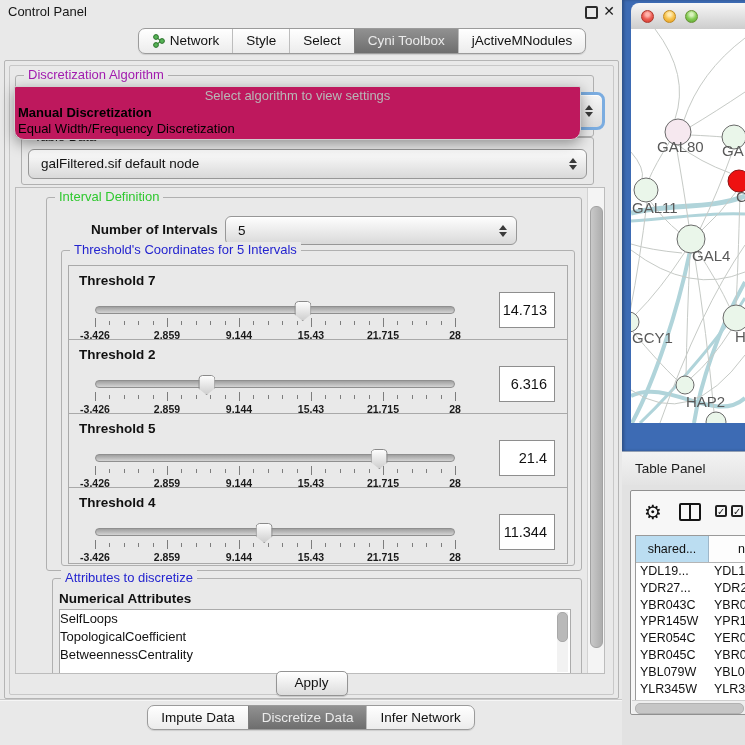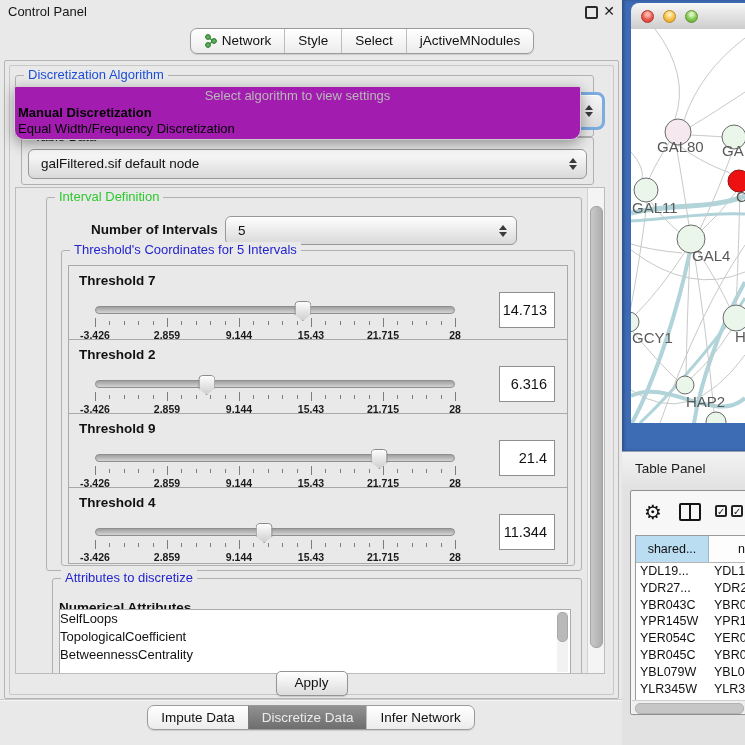--- a/index.html
+++ b/index.html
@@ -24,32 +24,32 @@
   .tabbar{position:absolute;top:28px;left:0;width:724px;text-align:center;}
   .btabbar{position:absolute;top:705px;left:0;width:622px;text-align:center;}
   .btabbar .seg{height:23px;} .btabbar .s{line-height:23px;}
 
   .main-panel{position:absolute;left:4px;top:60px;width:613px;height:637px;
               border:1px solid #b5b5b5;border-radius:2px;background:#e9e9e9;}
   .inner-frame{position:absolute;left:4px;top:4px;right:4px;bottom:3px;border:1px solid #c8c8c8;border-radius:2px;}
 
   .group{position:absolute;border:1px solid #b0b0b0;border-radius:3px;}
   .legend{position:absolute;top:-9px;left:8px;background:#e9e9e9;padding:0 4px;font-size:13px;white-space:nowrap;}
-  .legend.green{color:#2ec82e;} .legend.blue{color:#2424cf;} .legend.faded{color:#1d4ed8;} .legend.dark{color:#1a1a1a;}
+  .legend.green{color:#2ec82e;} .legend.blue{color:#2424cf;} .legend.faded{color:#a21caf;} .legend.dark{color:#1a1a1a;}
 
   .combo{position:absolute;border:1px solid #979797;border-radius:6px;
          background:linear-gradient(#fefefe,#d9d9d9);box-shadow:inset 0 1px 0 #fff;}
   .combo .txt{font-size:13.5px;padding-left:12px;white-space:nowrap;overflow:hidden;}
   .spin{position:absolute;right:9px;top:50%;transform:translateY(-50%);display:flex;flex-direction:column;gap:2px;}
   .spin i{display:block;width:0;height:0;border-left:4px solid transparent;border-right:4px solid transparent;}
   .spin .up{border-bottom:5px solid #3a3a3a;} .spin .dn{border-top:5px solid #3a3a3a;}
 
   .algo-combo{left:524px;top:31px;width:70px;height:32px;border:3px solid #7aace0;border-radius:8px;
               background:linear-gradient(#f6f6f6,#dcdcdc);z-index:1;}
-  .popup{position:absolute;left:9px;top:25px;width:565px;height:52px;background:#a21caf;z-index:5;
+  .popup{position:absolute;left:9px;top:25px;width:565px;height:52px;background:#be185d;z-index:5;
          border-radius:2px 2px 10px 10px;box-shadow:0 4px 14px rgba(0,0,0,.38);border:1px solid #cfcfcf;}
   .popup .pr1{height:18px;line-height:18px;text-align:center;color:#b8b8b8;font-size:13px;}
   .popup .pr2{height:16px;line-height:16px;padding-left:3px;font-weight:bold;color:#000;}
   .popup .pr3{height:16px;line-height:16px;padding-left:3px;color:#000;}
 
   .scroll-region{position:absolute;left:10px;top:126px;width:588px;height:485px;border:1px solid #bcbcbc;overflow:hidden;background:#e9e9e9;}
   .vsb{position:absolute;right:0;top:0;bottom:0;width:16px;background:#f4f4f4;border-left:1px solid #d2d2d2;}
   .vsb .thumb{position:absolute;left:2px;width:11px;top:18px;height:440px;border-radius:6px;
               background:linear-gradient(90deg,#c9c9c9,#adadad);border:1px solid #a2a2a2;}
 
@@ -65,21 +65,21 @@
   .ticks{position:absolute;left:0;right:0;top:16px;height:10px;}
   .ticks i{position:absolute;width:1px;background:#7d7d7d;top:3px;height:4px;}
   .ticks i.major{top:0;height:9px;}
   .scale{position:absolute;left:0;right:0;top:27px;height:12px;font-size:10.5px;font-weight:bold;color:#1a1a1a;}
   .scale span{position:absolute;transform:translateX(-50%);white-space:nowrap;}
   .scale span:nth-child(1){left:0%;} .scale span:nth-child(2){left:20%;} .scale span:nth-child(3){left:40%;}
   .scale span:nth-child(4){left:60%;} .scale span:nth-child(5){left:80%;} .scale span:nth-child(6){left:100%;}
   .vbox{position:absolute;right:12px;top:26px;width:56px;height:36px;box-sizing:border-box;background:#fff;
         border:1px solid #8e8e8e;font-size:14.5px;text-align:right;padding-right:7px;line-height:34px;}
 
-  .attr-title{position:absolute;left:6px;top:12px;font-weight:bold;font-size:13.5px;margin-top:9px;}
+  .attr-title{position:absolute;left:6px;top:12px;font-weight:bold;font-size:13.5px;}
   .alist{position:absolute;left:6px;right:10px;top:30px;height:64px;background:#fff;border:1px solid #ababab;overflow:hidden;}
   .alist .it{padding-left:0;line-height:18px;font-size:13px;white-space:nowrap;}
   .alist .sb{position:absolute;right:2px;top:2px;bottom:2px;width:11px;background:#f2f2f2;}
   .alist .sb .thumb{position:absolute;left:0;right:0;top:0;height:28px;border-radius:5px;background:#b9b9b9;border:1px solid #a8a8a8;}
 
   .apply{position:absolute;left:50%;transform:translateX(-50%);top:610px;width:70px;height:23px;
          border:1px solid #949494;border-radius:5px;background:linear-gradient(#ffffff,#dcdcdc);
          font-size:13.5px;text-align:center;line-height:22px;box-shadow:0 1px 1px rgba(0,0,0,.15);}
   .groove{position:absolute;left:0;right:0;top:699px;height:0;border-top:1px solid #c9c9c9;border-bottom:1px solid #f6f6f6;}
 
@@ -144,20 +144,23 @@
             <circle cx="4" cy="11" r="2.4" fill="#55b455" stroke="#2c702c"></circle>
             <circle cx="10" cy="7" r="2.4" fill="#55b455" stroke="#2c702c"></circle>
           </svg>
           <span>Network</span>
         </span>
         <span class="s">
             <span>Style</span>
           </span>
         <span class="s">
             <span>Select</span>
+          </span>
+        <span class="s sel">
+            <span>Cyni Toolbox</span>
           </span>
         <span class="s">
             <span>jActiveMNodules</span>
           </span>
       </span>
     </div>
 
     <div class="main-panel">
       <div class="inner-frame"></div>
 
@@ -289,21 +292,21 @@
                     <span>9.144</span>
                     <span>15.43</span>
                     <span>21.715</span>
                     <span>28</span>
                 </div>
               </div>
               <div class="vbox">6.316</div>
             </div>
 
             <div class="tbox" style="top:162px;">
-              <span class="ttl">Threshold 9</span>
+              <span class="ttl">Threshold 5</span>
               <div class="slider-area">
                 <div class="track"></div>
                 <div class="handle" style="left: 78.9983%;"></div>
                 <div class="ticks">
                     <i class="major" style="left: 0%;"></i>
                     <i style="left: 4%;"></i>
                     <i style="left: 8%;"></i>
                     <i style="left: 12%;"></i>
                     <i style="left: 16%;"></i>
                     <i class="major" style="left: 20%;"></i>

